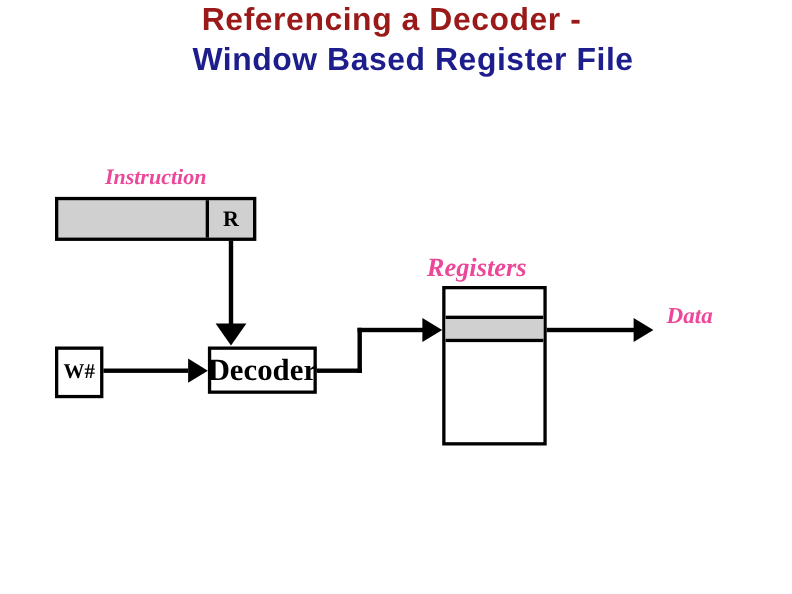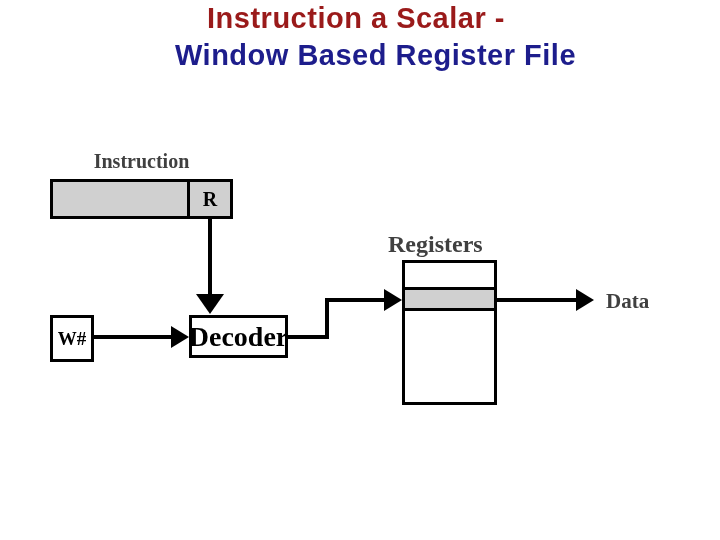--- a/index.html
+++ b/index.html
@@ -29,22 +29,23 @@
     letter-spacing: 0.5px;
   }
   .title .line1 { color: var(--title-red, #9a1a1a); }
   .title .line2 { color: var(--title-navy, #1d1d8c); margin-left: 39px; }
 
   
   .lbl {
     position: absolute;
     font-family: "Liberation Serif", "DejaVu Serif", serif;
     font-weight: bold;
-    color: #404040;
+    color: #ec4899;
     white-space: nowrap;
+    font-style: italic;
   }
   .box {
     position: absolute;
     box-sizing: border-box;
     border: 3px solid var(--line-black, #000);
     background: #ffffff;
   }
   .line {
     position: absolute;
     background: var(--line-black, #000);
@@ -122,29 +123,29 @@
     top: 24px; height: 24px;
     box-sizing: border-box;
     border-top: 3px solid var(--line-black, #000);
     border-bottom: 3px solid var(--line-black, #000);
     background: var(--fill-gray, #d0d0d0);
   }
 
   
   .data-line  { left: 497px; top: 298px; width: 81px; height: 4px; }
   .data-arrow { left: 576px; top: 289px; }
-  .data-label { left: 606px; top: 289px; font-size: 21px; }
+  .data-label { left: 606px; top: 275px; font-size: 21px; }
 </style>
 </head>
 <body>
 
 <div class="slide">
 
   <div class="title">
-    <div class="line1">Instruction a Scalar -</div>
+    <div class="line1">Referencing a Decoder -</div>
     <div class="line2">Window Based Register File</div>
   </div>
 
   <div class="lbl instruction-label">Instruction</div>
   <div class="box instruction-box">
     <div class="opcode"></div>
     <div class="rfield">R</div>
   </div>
 
   <div class="line r-line"></div>

